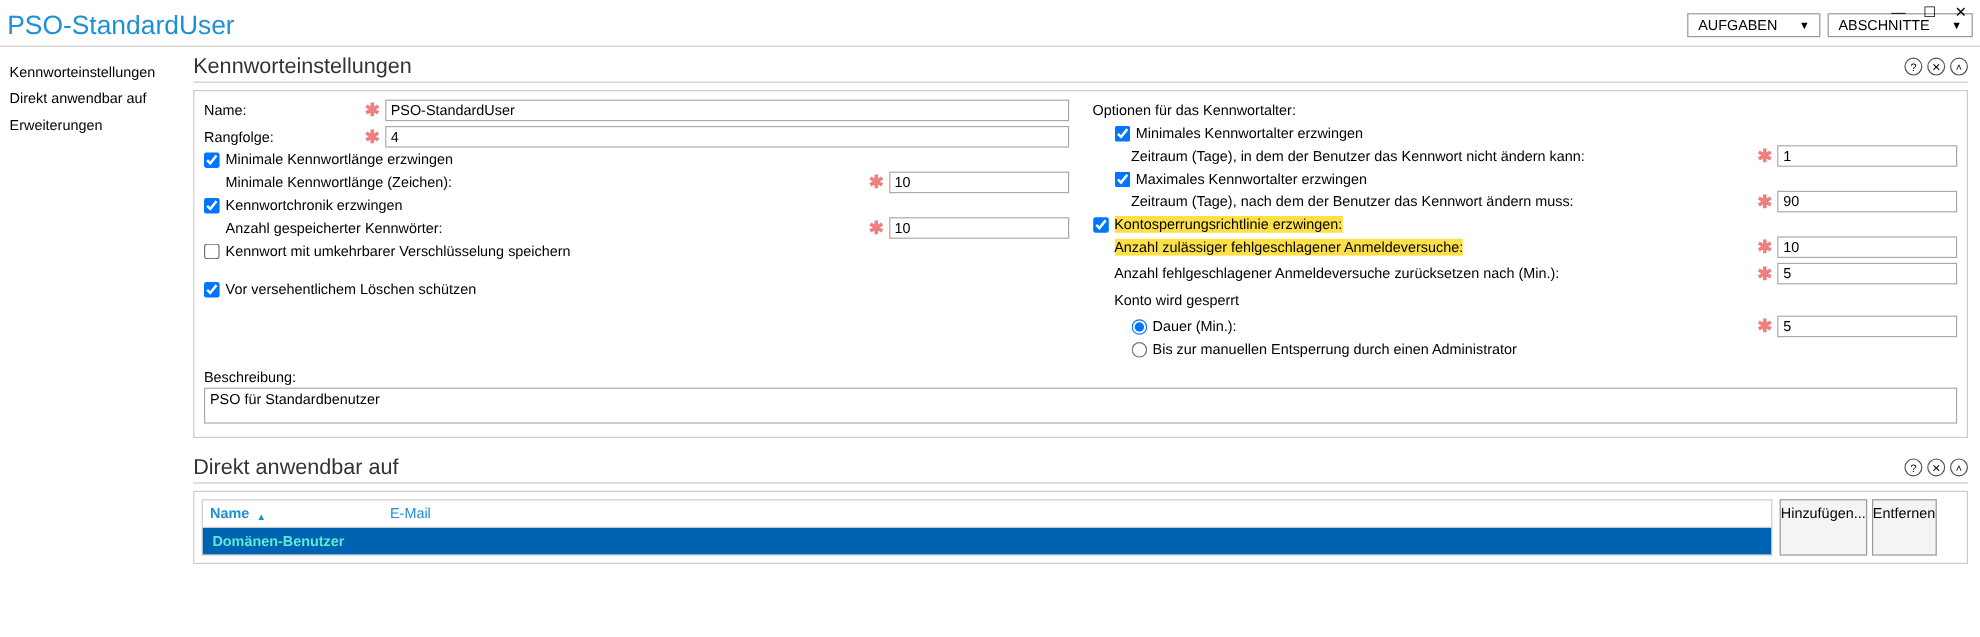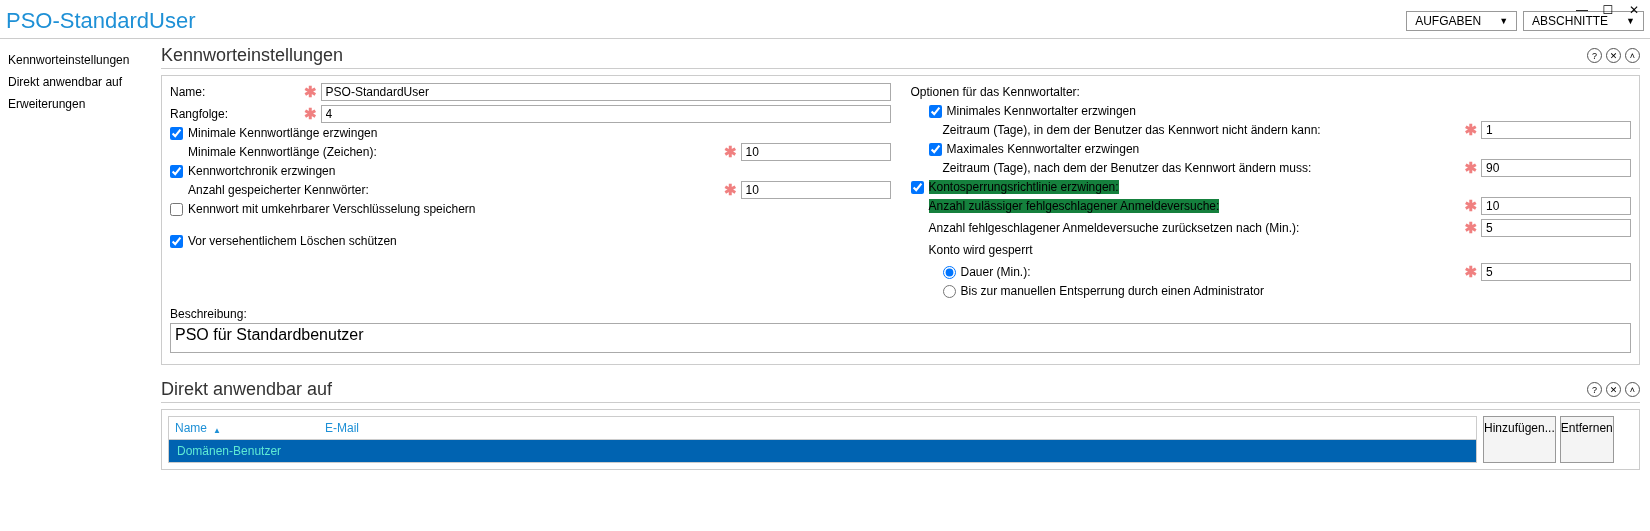--- a/index.html
+++ b/index.html
@@ -33,29 +33,29 @@
   .row { display: flex; align-items: center; min-height: 20px; margin-bottom: 2px; }
   .lbl { flex: 0 0 auto; }
   .req { color: #f08080; font-size: 15px; font-weight: bold; margin: 0 4px; }
   .inp { border: 1px solid #aaa; height: 18px; padding: 1px 4px; font-size: 12px; background: #fff; }
   
   .chk-row { display: flex; align-items: center; gap: 5px; margin: 2px 0; }
   .chk-row input[type="checkbox"] { width: 13px; height: 13px; margin:0; }
   .indent { padding-left: 18px; }
   .indent2 { padding-left: 32px; }
   
-  .highlight { background: #15803d; }
+  .highlight { background: #fde047; }
   
   .radio-row { display: flex; align-items: center; gap: 5px; margin: 1px 0; }
   .radio-row input[type="radio"] { margin:0; }
   
-  .desc-area { width: 100%; height: 30px; border: 1px solid #aaa; padding: 2px 4px; font-size: 16px; margin-top:2px; resize:none; font-family: inherit; }
+  .desc-area { width: 100%; height: 30px; border: 1px solid #aaa; padding: 2px 4px; font-size: 12px; margin-top:2px; resize:none; font-family: inherit; }
   
   .table-head { display: flex; border-bottom: 1px solid #ccc; padding: 4px 6px; color: #1e90d6; }
-  .col-name { width: 150px; display:flex; align-items:flex-end; gap:6px;}
+  .col-name { width: 150px; display:flex; align-items:flex-end; gap:6px;font-weight:bold;}
   .col-mail { flex: 1; }
   .sort-arrow { font-size:8px; color:#1e90d6;}
   
   .table-body {}
   .table-row { display: flex; padding: 4px 8px; }
   .row-selected { background: #0063b1; color: #5eead4; }
   
   .table-container { display: flex; gap: 6px; }
   .table-left { flex: 1; border: 1px solid #ccc; }
   .table-right { width: 150px; display: flex; gap: 4px; }

